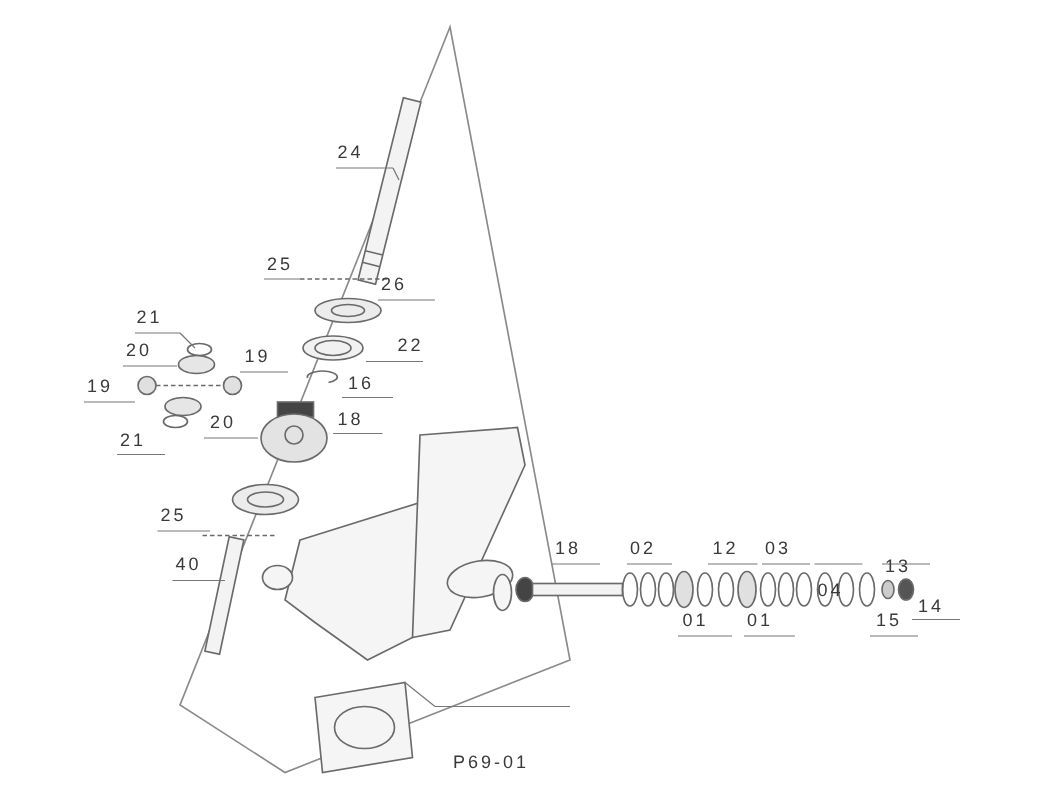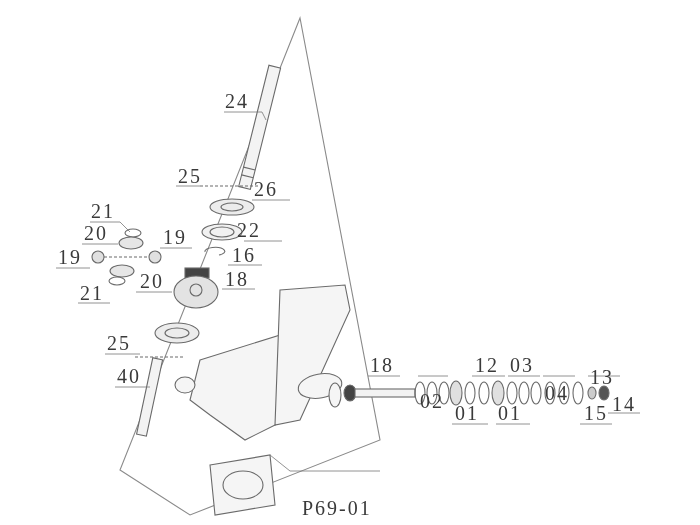--- a/index.html
+++ b/index.html
@@ -1,18 +1,18 @@
 <!DOCTYPE html>
 <html><head>
 <meta charset="utf-8">
 <style>
   html,body{margin:0;padding:0;background:#fff;}
   body{width:700px;height:525px;position:relative;overflow:hidden;font-family:"DejaVu Sans",sans-serif;}
   #diagram{position:absolute;left:0;top:0;width:700px;height:525px;}
-  .lbl{position:absolute;font-family:Liberation Serif, serif;font-size:20px;color:#3a3a3a;letter-spacing:2px;line-height:16px;white-space:nowrap;}
+  .lbl{position:absolute;font-family:Liberation Sans, sans-serif;font-size:12px;color:#3a3a3a;letter-spacing:2px;line-height:16px;white-space:nowrap;}
 </style>
 </head>
 <body>
 
 <svg id="diagram" viewBox="0 0 700 525" xmlns="http://www.w3.org/2000/svg">
   <g fill="none" stroke="#6a6a6a" stroke-width="1.1">
 
     <path d="M300 18 L120 470 L190 515 L380 440 Z" stroke="#8a8a8a"></path>
 
     <g transform="rotate(14 260 130)">
@@ -119,30 +119,30 @@
   </g>
 </svg>
 
 <div id="labels">
     <div class="lbl" style="left: 225px; top: 93px;">24</div>
     <div class="lbl" style="left: 178px; top: 168px;">25</div>
     <div class="lbl" style="left: 254px; top: 181px;">26</div>
     <div class="lbl" style="left: 91px; top: 203px;">21</div>
     <div class="lbl" style="left: 84px; top: 225px;">20</div>
     <div class="lbl" style="left: 163px; top: 229px;">19</div>
-    <div class="lbl" style="left: 237px; top: 222px;">22</div>
+    <div class="lbl" style="left: 265px; top: 222px;">22</div>
     <div class="lbl" style="left: 58px; top: 249px;">19</div>
     <div class="lbl" style="left: 232px; top: 247px;">16</div>
     <div class="lbl" style="left: 140px; top: 273px;">20</div>
     <div class="lbl" style="left: 225px; top: 271px;">18</div>
     <div class="lbl" style="left: 80px; top: 285px;">21</div>
     <div class="lbl" style="left: 107px; top: 335px;">25</div>
     <div class="lbl" style="left: 117px; top: 368px;">40</div>
     <div class="lbl" style="left: 370px; top: 357px;">18</div>
-    <div class="lbl" style="left: 420px; top: 357px; margin-top: 36px;">02</div>
+    <div class="lbl" style="left: 420px; top: 357px;">02</div>
     <div class="lbl" style="left: 475px; top: 357px;">12</div>
     <div class="lbl" style="left: 510px; top: 357px;">03</div>
     <div class="lbl" style="left: 545px; top: 357px; margin-top: 28px;">04</div>
     <div class="lbl" style="left: 590px; top: 357px; margin-top: 12px;">13</div>
     <div class="lbl" style="left: 612px; top: 396px;">14</div>
     <div class="lbl" style="left: 455px; top: 405px;">01</div>
     <div class="lbl" style="left: 498px; top: 405px;">01</div>
     <div class="lbl" style="left: 584px; top: 405px;">15</div>
     <div class="lbl" style="left: 302px; top: 452px; margin-top: 48px;">P69-01</div>
   </div>

